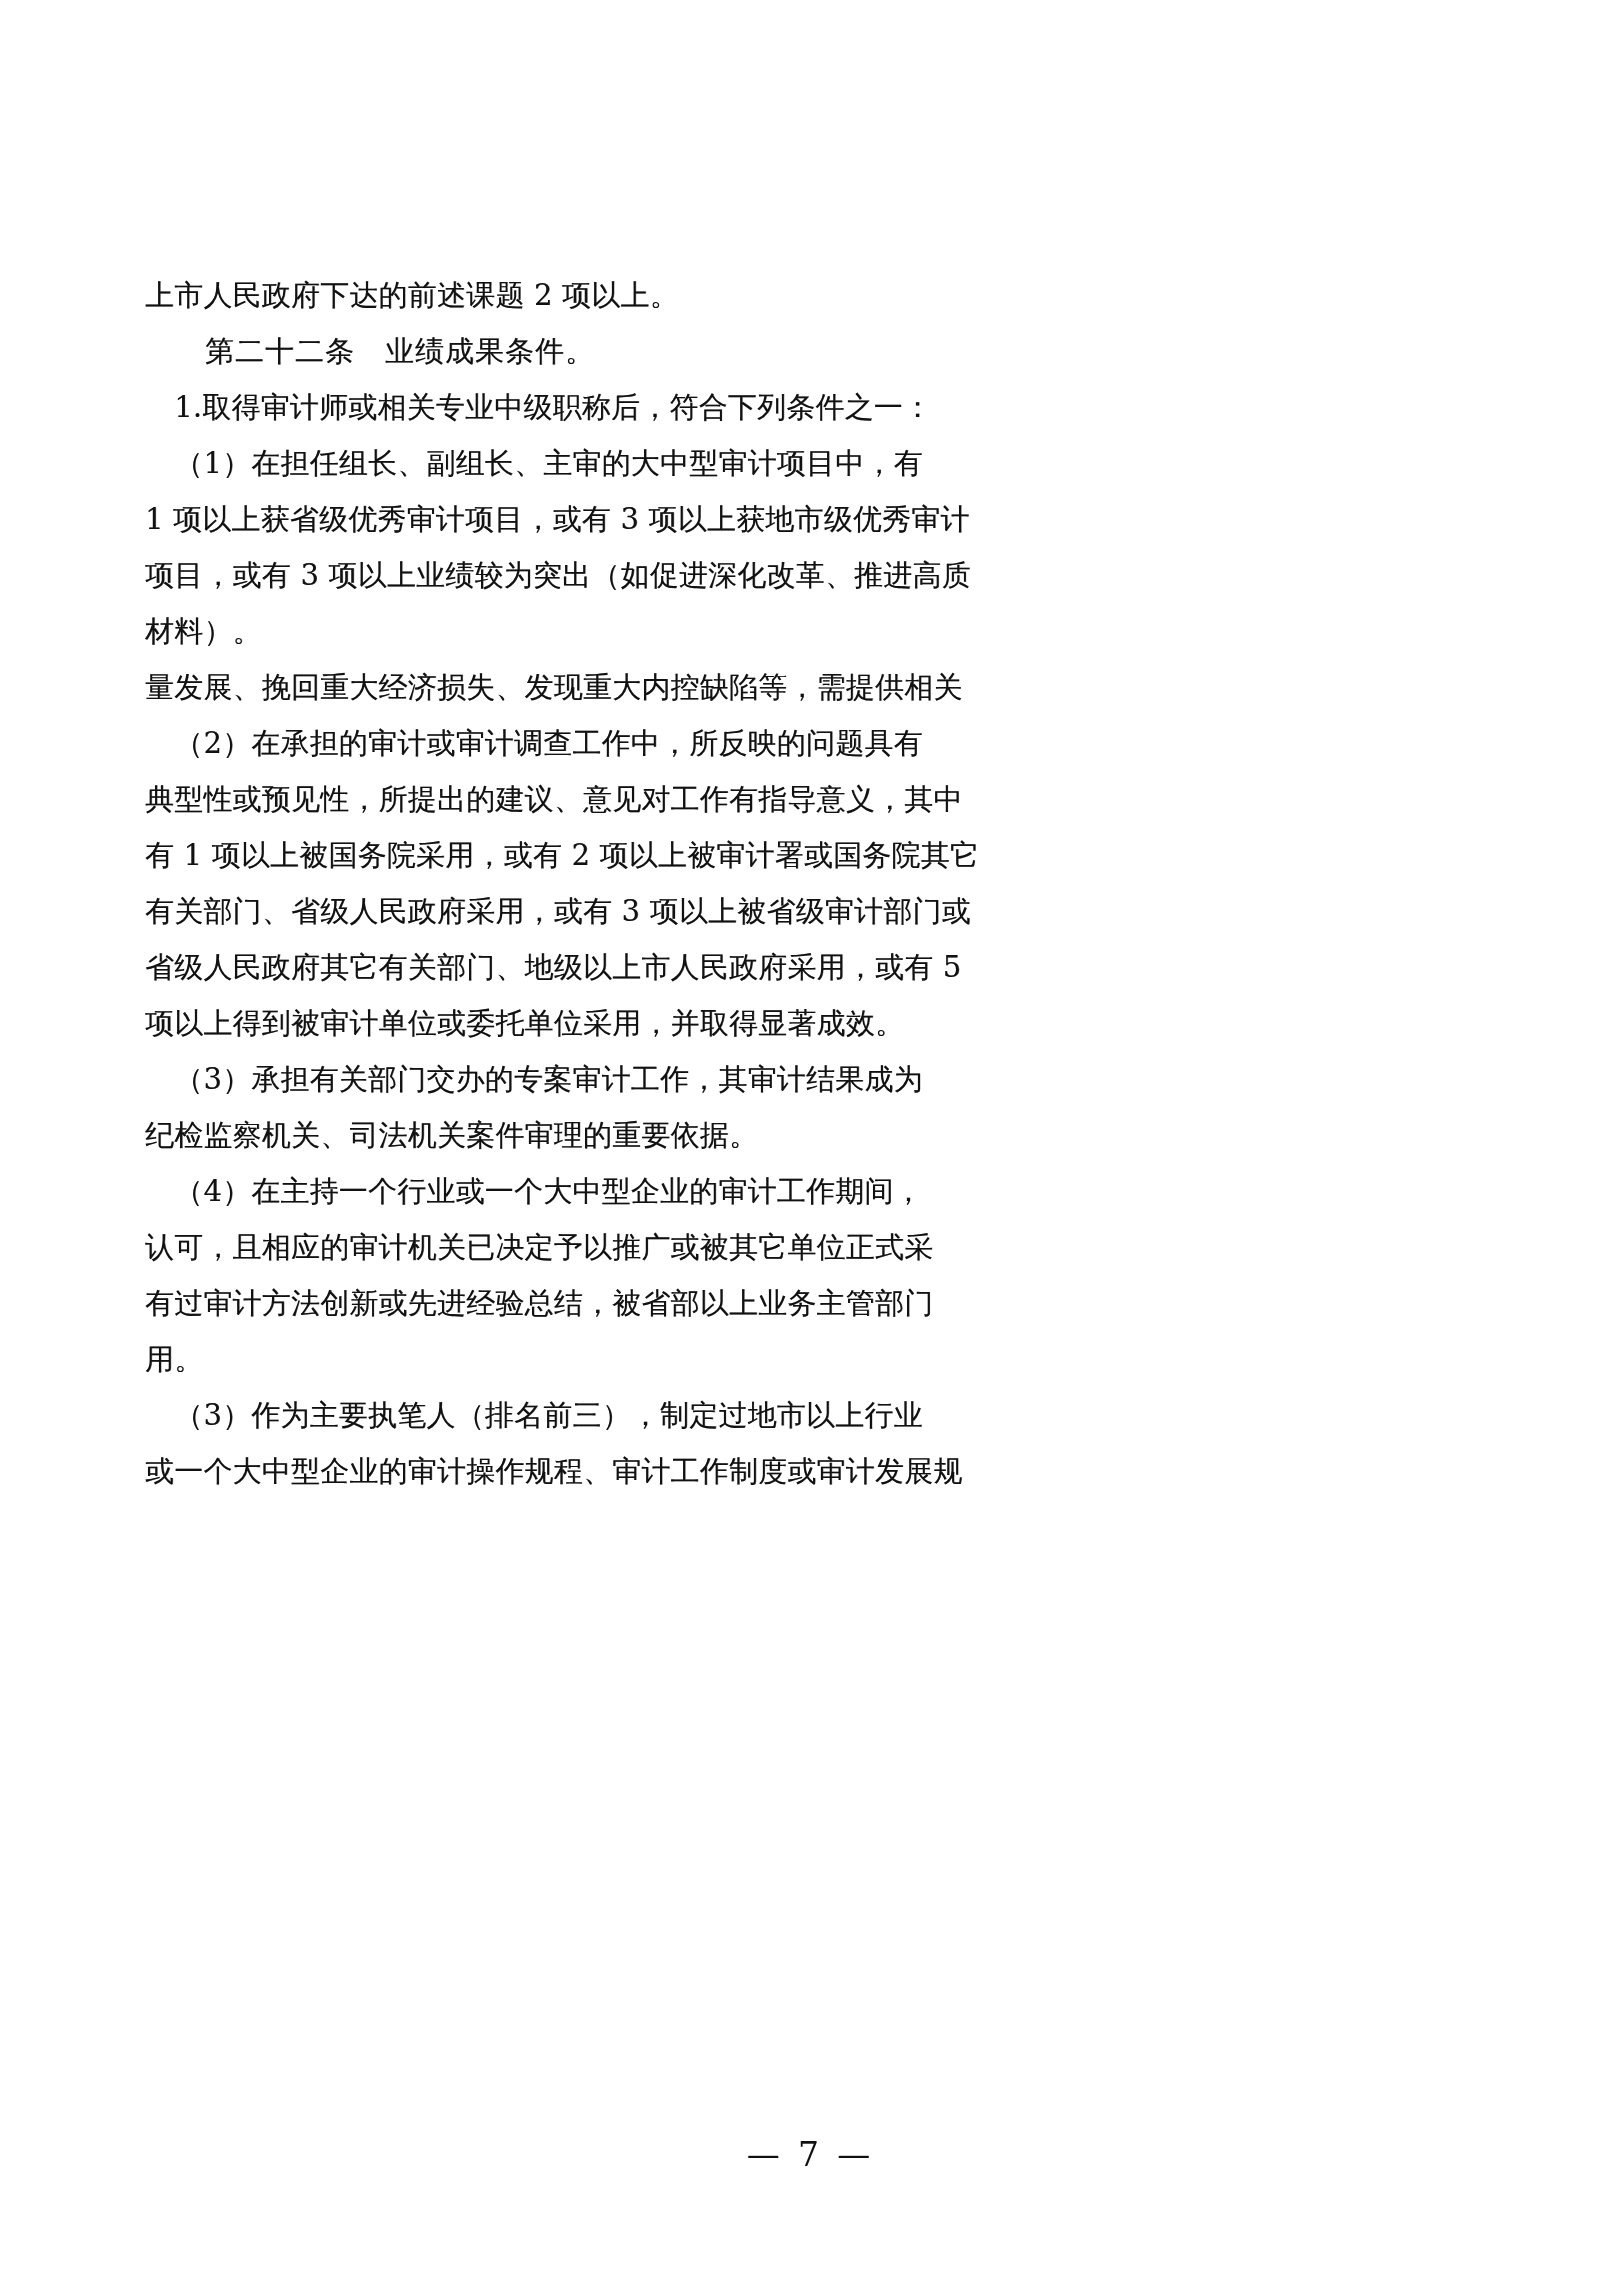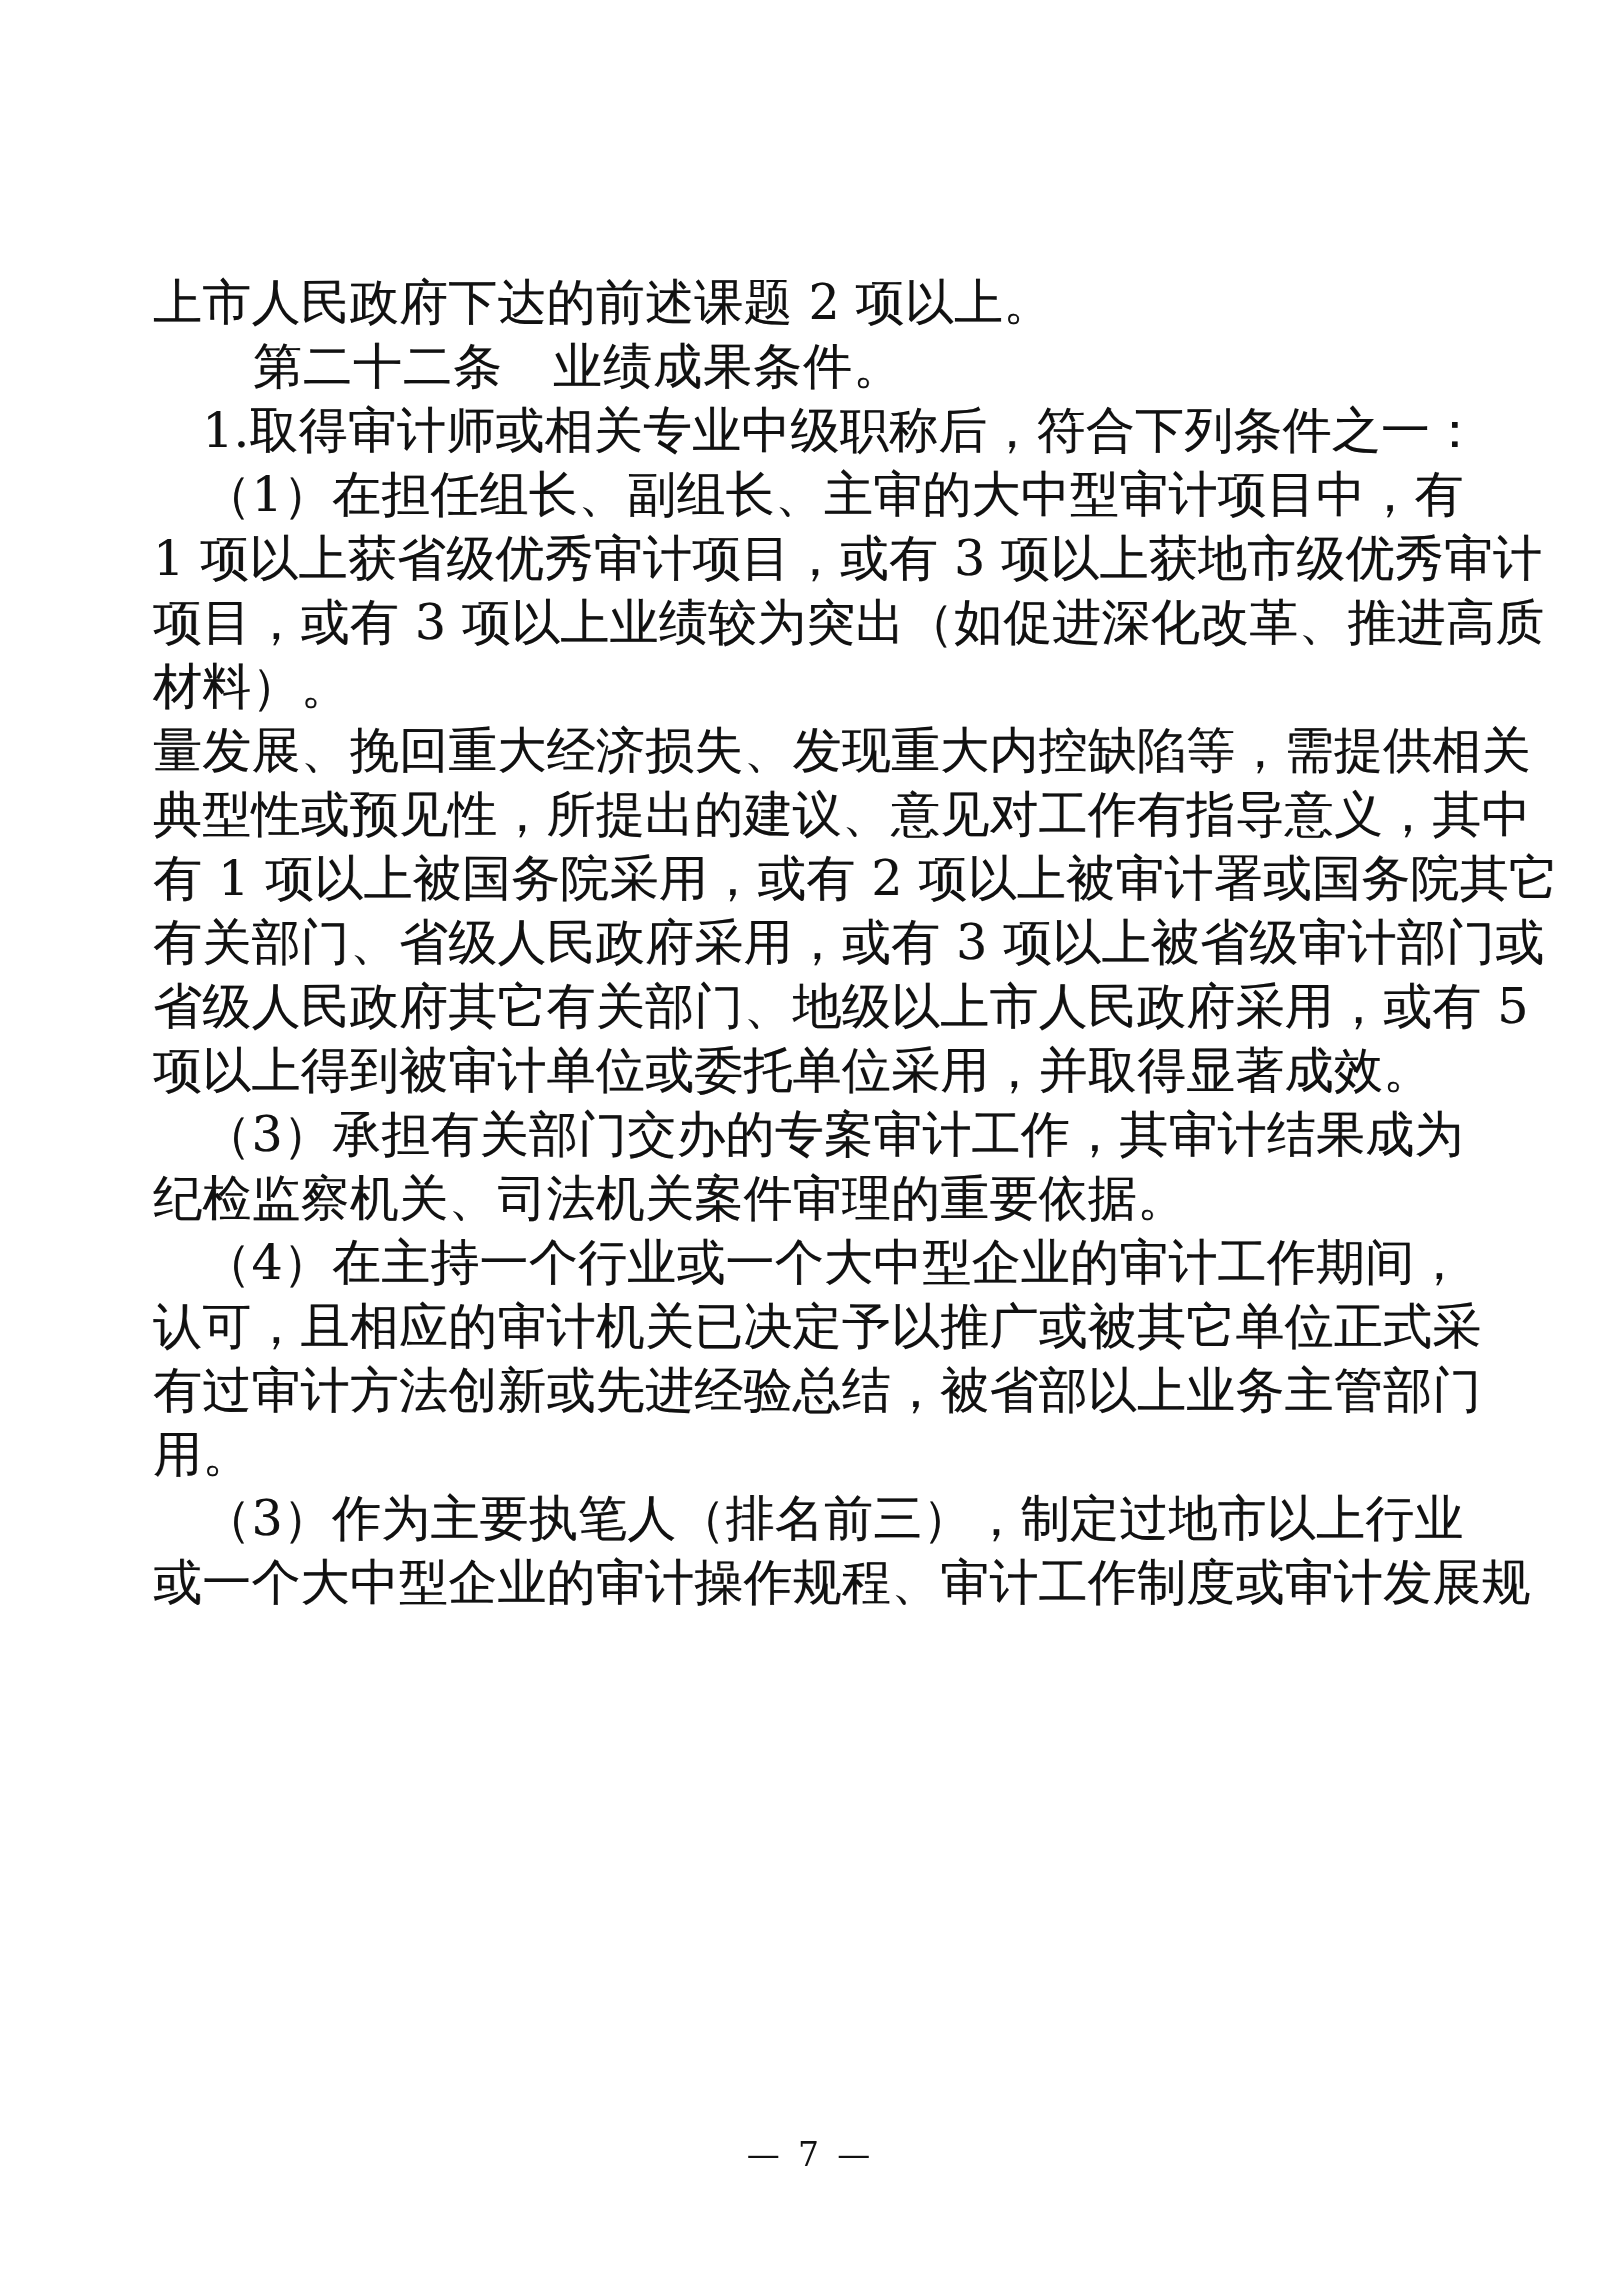--- a/index.html
+++ b/index.html
@@ -22,23 +22,23 @@
     height: 2293px;
     background: #ffffff;
   }
   .content {
     position: absolute;
     left: 145px;
     top: 267px;
     width: 1308px;
   }
   p.line {
-    margin: 8px;
+    margin: 0;
     padding: 0;
-    font-size: 49px;
+    font-size: 29px;
     line-height: 56px;
     letter-spacing: 0.2px;
     white-space: pre;
     color: #111111;
     text-shadow: 0.4px 0 0 rgba(0,0,0,0.45);
   }
   p.line.bold {
     font-weight: 400;
     letter-spacing: 1px;
   }
@@ -60,20 +60,21 @@
 <div class="page">
   <div class="content" id="body-container">
       <p class="line">上市人民政府下达的前述课题 2 项以上。</p>
       <p class="line bold">　　第二十二条　业绩成果条件。</p>
       <p class="line">　1.取得审计师或相关专业中级职称后，符合下列条件之一：</p>
       <p class="line">　（1）在担任组长、副组长、主审的大中型审计项目中，有</p>
       <p class="line">1 项以上获省级优秀审计项目，或有 3 项以上获地市级优秀审计</p>
       <p class="line">项目，或有 3 项以上业绩较为突出（如促进深化改革、推进高质</p>
       <p class="line">材料）。</p>
       <p class="line">量发展、挽回重大经济损失、发现重大内控缺陷等，需提供相关</p>
+      <p class="line">　（2）在承担的审计或审计调查工作中，所反映的问题具有</p>
       <p class="line">典型性或预见性，所提出的建议、意见对工作有指导意义，其中</p>
       <p class="line">有 1 项以上被国务院采用，或有 2 项以上被审计署或国务院其它</p>
       <p class="line">有关部门、省级人民政府采用，或有 3 项以上被省级审计部门或</p>
       <p class="line">省级人民政府其它有关部门、地级以上市人民政府采用，或有 5</p>
       <p class="line">项以上得到被审计单位或委托单位采用，并取得显著成效。</p>
       <p class="line">　（3）承担有关部门交办的专案审计工作，其审计结果成为</p>
       <p class="line">纪检监察机关、司法机关案件审理的重要依据。</p>
       <p class="line">　（4）在主持一个行业或一个大中型企业的审计工作期间，</p>
       <p class="line">认可，且相应的审计机关已决定予以推广或被其它单位正式采</p>
       <p class="line">有过审计方法创新或先进经验总结，被省部以上业务主管部门</p>

